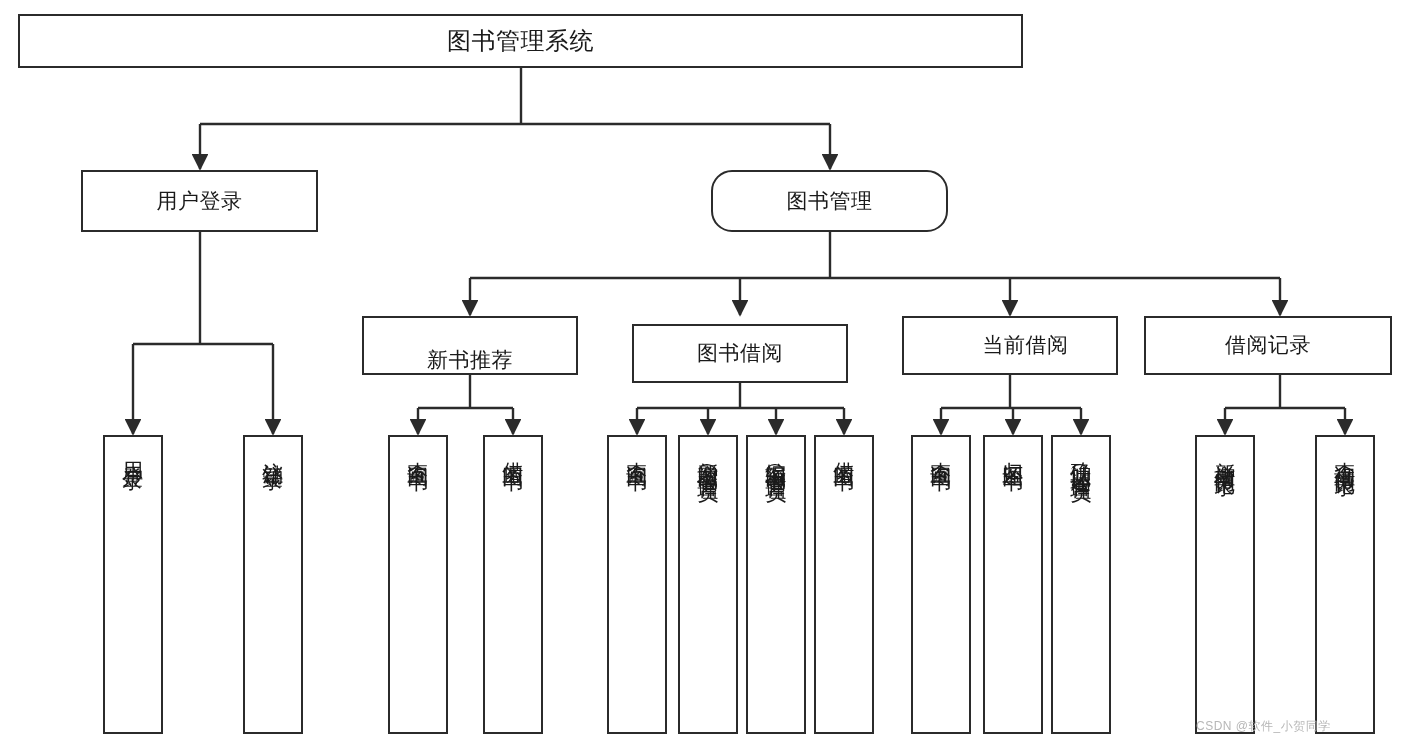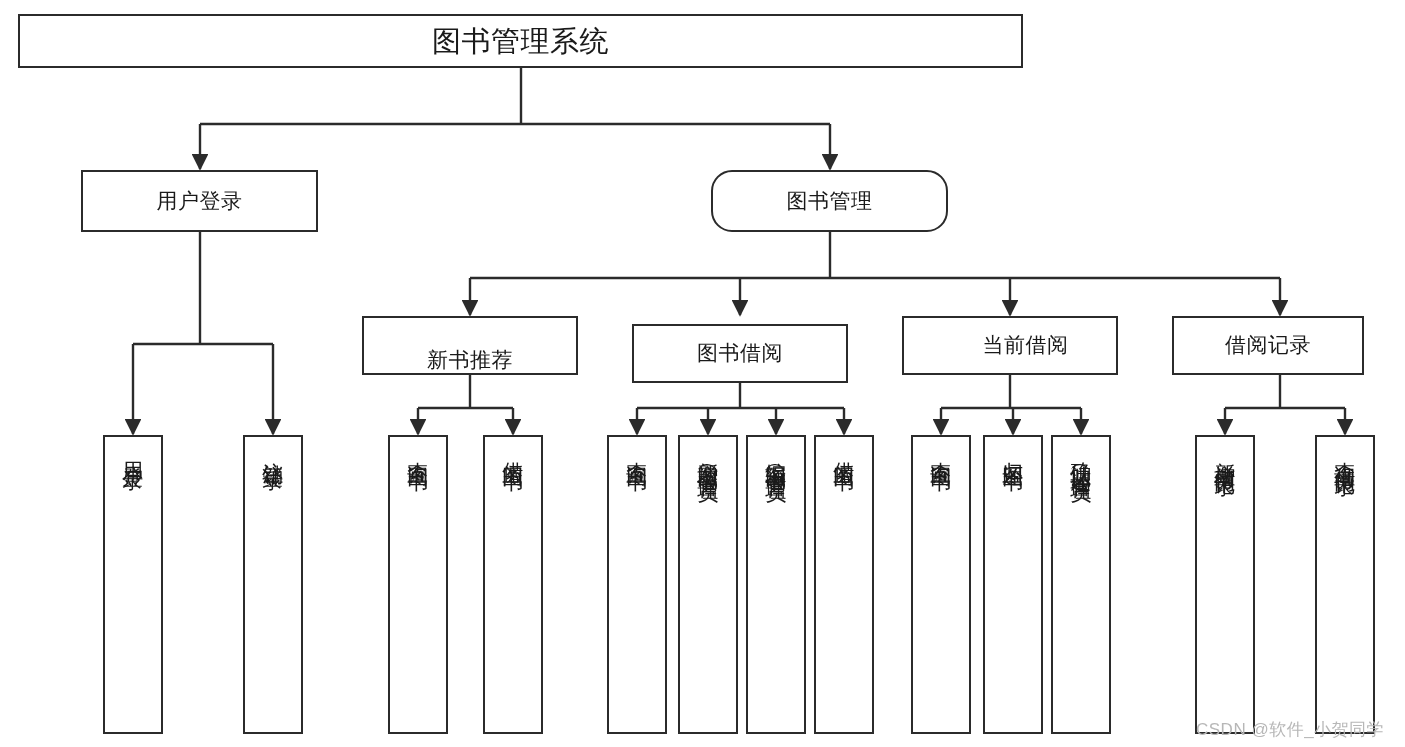--- a/index.html
+++ b/index.html
@@ -41,37 +41,37 @@
     display: block;
     text-align: center;
     line-height: 1.18;
     letter-spacing: 0.5px;
   }
   
   .node.h .lbl {
     font-size: 21px;
     white-space: nowrap;
   }
-  .node.root .lbl { font-size: 29px; }
+  .node.root .lbl { font-size: 24px; }
   
   .node.v {
     align-items: flex-start;
     padding-top: 8px;
   }
   .node.v .lbl {
     writing-mode: vertical-rl;
     text-orientation: upright;
     font-size: 21px;
     line-height: 1.22;
     letter-spacing: 3px;
     white-space: nowrap;
   }
   .watermark {
     position: absolute;
-    font-size: 17px;
+    font-size: 12px;
     color: #b7b7b7;
     white-space: nowrap;
     z-index: 5;
     letter-spacing: 0.5px;
     text-align: right;
   }
 </style>
 </head>
 <body>
 
@@ -131,21 +131,21 @@
       </div>
       <div class="node h" style="left: 362px; top: 316px; width: 216px; height: 59px; align-items: flex-end;">
         <span class="lbl">新书推荐</span>
       </div>
       <div class="node h" style="left: 632px; top: 324px; width: 216px; height: 59px;">
         <span class="lbl">图书借阅</span>
       </div>
       <div class="node h" style="left: 902px; top: 316px; width: 216px; height: 59px; padding-left: 31px;">
         <span class="lbl">当前借阅</span>
       </div>
-      <div class="node h" style="left: 1172px; top: 316px; width: 192px; height: 59px;">
+      <div class="node h" style="left: 1144px; top: 316px; width: 248px; height: 59px;">
         <span class="lbl">借阅记录</span>
       </div>
       <div class="node v" style="left: 103px; top: 435px; width: 60px; height: 299px;">
         <span class="lbl">用户登录</span>
       </div>
       <div class="node v" style="left: 243px; top: 435px; width: 60px; height: 299px;">
         <span class="lbl">注销登录</span>
       </div>
       <div class="node v" style="left: 388px; top: 435px; width: 60px; height: 299px;">
         <span class="lbl">查询图书</span>

